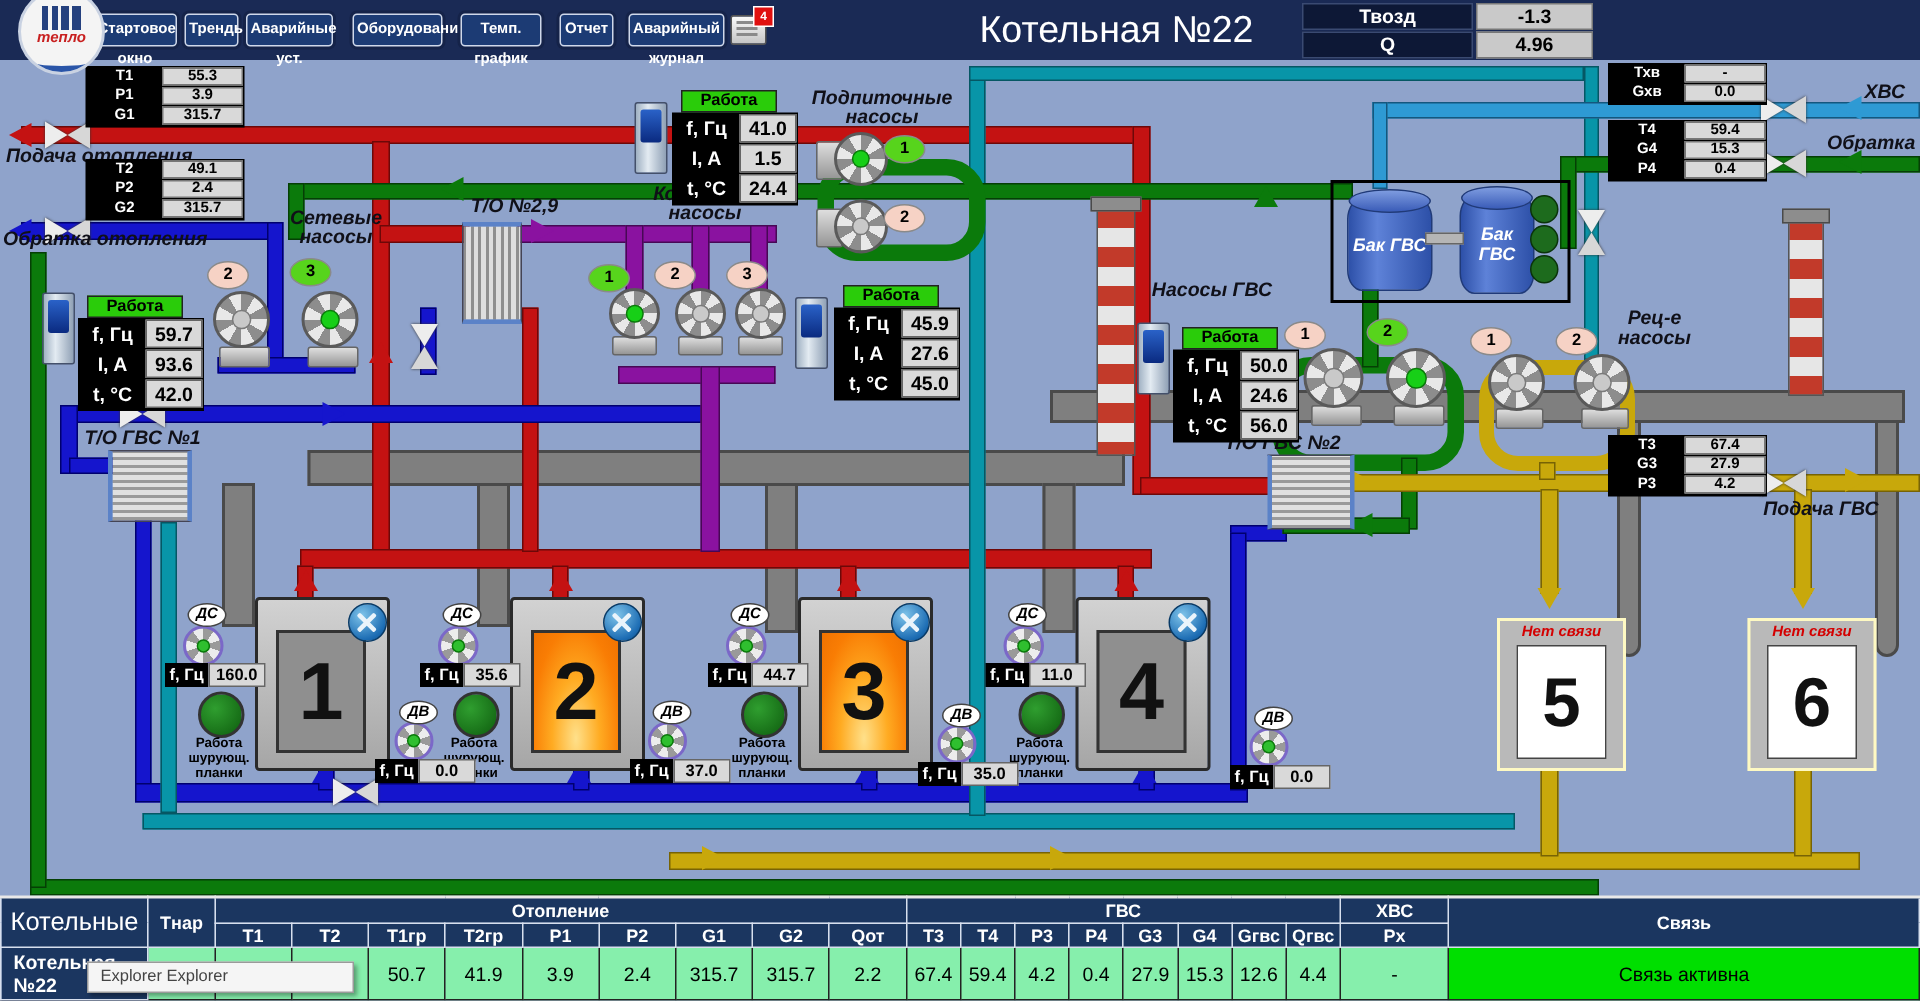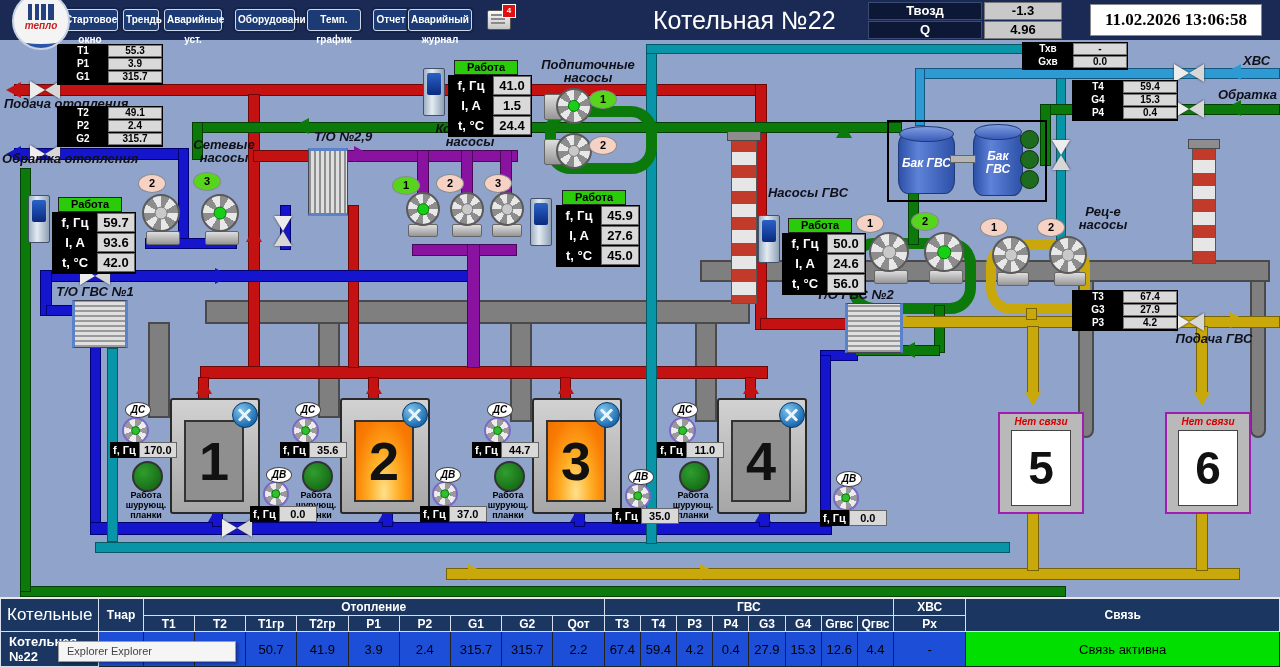--- a/index.html
+++ b/index.html
@@ -98,21 +98,21 @@
   .blr{position:absolute;width:86px;height:112px;background:linear-gradient(#d2d2d2,#a6a6a6);
     border:2px solid #2a2a2a;border-radius:3px;z-index:5}
   .blr .in{position:absolute;left:12px;top:20px;width:56px;height:78px;border:2px solid #333;
     display:flex;align-items:center;justify-content:center;font:bold 54px/1 "Liberation Sans",sans-serif;color:#111}
   .in.off{background:#8f8f8f}
   .in.fire{background:radial-gradient(ellipse at 50% 90%,#ffe08a 0%,#ffab22 40%,#f97d04 75%,#ef7200 100%)}
   .tool{position:absolute;width:24px;height:24px;border-radius:50%;border:1px solid #083a66;z-index:6;
     background:radial-gradient(circle at 35% 30%,#7fc4ea,#1d6db4 70%,#0b4a86)}
   .tool::before,.tool::after{content:"";position:absolute;left:10px;top:4px;width:3px;height:16px;background:#eaf4fb;border-radius:1px}
   .tool::before{transform:rotate(45deg)}.tool::after{transform:rotate(-45deg)}
-  .blr2{position:absolute;width:82px;height:98px;background:#b9b9b9;border:2px solid #a21caf;z-index:5}
+  .blr2{position:absolute;width:82px;height:98px;background:#b9b9b9;border:2px solid #fef9c3;z-index:5}
   .blr2 .nl{position:absolute;top:2px;left:0;width:100%;text-align:center;color:#D40000;
     font:italic bold 10px/12px "Liberation Sans",sans-serif}
   .blr2 .in2{position:absolute;left:11px;top:16px;width:58px;height:74px;background:#fff;border:1px solid #444;
     display:flex;align-items:center;justify-content:center;font:bold 46px/1 "Liberation Sans",sans-serif;color:#111}
   .chim{position:absolute;background:repeating-linear-gradient(180deg,#c23a2a 0 13px,#e6e6e6 13px 26px);
     border:1px solid #555;z-index:3}
   .cap{position:absolute;background:#8d8d8d;border:1px solid #4a4a4a;z-index:3}
   .hx{position:absolute;background:repeating-linear-gradient(90deg,#8f8f8f 0 2px,#dedede 2px 5px);
     border:1px solid #445;border-top:3px solid #5b82c8;border-bottom:3px solid #5b82c8;z-index:6}
   .hxh{position:absolute;background:repeating-linear-gradient(0deg,#9a9a9a 0 2px,#e0e0e0 2px 5px);
@@ -122,50 +122,49 @@
     background:linear-gradient(90deg,#2d50a8,#5e82d8 35%,#2d50a8);z-index:5;
     display:flex;align-items:center;justify-content:center;text-align:center;
     font:italic bold 12px/13px "Liberation Sans",sans-serif}
   .tank::before{content:"";position:absolute;top:-7px;left:0;right:0;height:14px;border-radius:50%;
     background:linear-gradient(#7e9ce0,#3a5cb8);border:1px solid #203a78}
   .tkc{position:absolute;width:17px;height:17px;border-radius:50%;background:#1d6b1d;border:1px solid #0a330a;z-index:6}
   
   #btab{position:absolute;left:0;top:597px;width:1280px;height:70px;border-collapse:collapse;table-layout:fixed;
     border-top:2px solid #e8e8e8}
   #btab th{background:#1B3660;color:#fff;border:1px solid #d7dfee;font:bold 12px "Liberation Sans",sans-serif;padding:0}
-  #btab td{background:#1d4ed8;color:#000;border:1px solid #222;font:400 13px "Liberation Sans",sans-serif;text-align:center;padding:0}
+  #btab td{background:#86efac;color:#000;border:1px solid #222;font:400 13px "Liberation Sans",sans-serif;text-align:center;padding:0}
   #btab td.name{background:#1B3660;color:#fff;font-weight:bold;text-align:left;padding-left:8px;border-color:#d7dfee}
   #btab td.ok{background:#00DF00;font-weight:400}
   #btab th.big{font-size:17px;font-weight:400}
   #tooltip{position:absolute;left:58px;top:641px;width:168px;height:19px;background:#f5f5f5;border:1px solid #9a9a9a;
     color:#444;font:400 11px/19px "Liberation Sans",sans-serif;padding-left:8px;box-shadow:2px 2px 3px rgba(0,0,0,.35);z-index:60}
 </style>
 </head>
 <body>
 
 <div id="screen">
 
   <div id="hdr">
     <div id="title">Котельная №22</div>
     <div class="tbtn" style="left:62px;width:56px">Стартовое окно</div>
     <div class="tbtn" style="left:123px;width:36px">Тренды</div>
     <div class="tbtn" style="left:164px;width:58px">Аварийные уст.</div>
     <div class="tbtn" style="left:235px;width:60px">Оборудование</div>
     <div class="tbtn" style="left:307px;width:54px">Темп. график</div>
     <div class="tbtn" style="left:373px;width:36px">Отчет</div>
-    <div class="tbtn" style="left:408px;width:64px">Аварийный журнал</div>
+    <div class="tbtn" style="left:419px;width:64px">Аварийный журнал</div>
     <div id="jico">
       <span class="pg"></span>
       <span class="bdg">4</span>
     </div>
     <div class="amb-l" style="left:868px;top:2px">Твозд</div>
     <div class="amb-v" style="left:984px;top:2px">-1.3</div>
     <div class="amb-l" style="left:868px;top:21px">Q</div>
     <div class="amb-v" style="left:984px;top:21px">4.96</div>
-    <div id="dtbox">11.02.2026 13:06:58</div>
   </div>
   <div id="logo">
     <span class="bld"></span>
     <span class="txt">тепло</span>
     <span class="arc"></span>
   </div>
 
   <div class="pp cD" style="left:205px;top:300px;width:545px;height:24px"></div>
   <div class="pp cD" style="left:148px;top:322px;width:22px;height:96px"></div>
   <div class="pp cD" style="left:318px;top:322px;width:22px;height:96px"></div>
@@ -330,21 +329,21 @@
         <span class="l">P2</span>
         <span class="v">2.4</span>
       </div>
     <div class="r">
         <span class="l">G2</span>
         <span class="v">315.7</span>
       </div>
   </div>
   <div class="lbl" style="left:2px;top:152px;width:160px;text-align:left">Обратка отопления</div>
 
-  <div class="sb" style="left:1022px;top:42px">
+  <div class="sb" style="left:1072px;top:42px">
     <div class="r">
         <span class="l">Тхв</span>
         <span class="v">-</span>
       </div>
     <div class="r">
         <span class="l">Gхв</span>
         <span class="v">0.0</span>
       </div>
   </div>
   <div class="lbl" style="left:1243px;top:54px;width:40px;text-align:left">ХВС</div>
@@ -515,21 +514,21 @@
   <div class="fan" style="left:1049px;top:236px;width:38px;height:38px"></div>
 
   <div class="blr" style="left:170px;top:398px">
     <div class="in off">1</div>
   </div>
   <div class="tool" style="left:232px;top:402px"></div>
   <div class="oval" style="left:125px;top:402px">ДС</div>
   <div class="sfan" style="left:122px;top:417px;width:27px;height:27px"></div>
   <div class="fq" style="left:110px;top:442px">
     <span class="l">f, Гц</span>
-    <span class="v">170.0</span>
+    <span class="v">160.0</span>
   </div>
   <div class="gind" style="left:132px;top:461px"></div>
   <div class="plank" style="left:108px;top:490px">Работа
 шурующ.
 планки</div>
   <div class="oval" style="left:266px;top:467px">ДВ</div>
   <div class="sfan" style="left:263px;top:481px;width:26px;height:26px"></div>
   <div class="fq" style="left:250px;top:506px">
     <span class="l">f, Гц</span>
     <span class="v">0.0</span>

